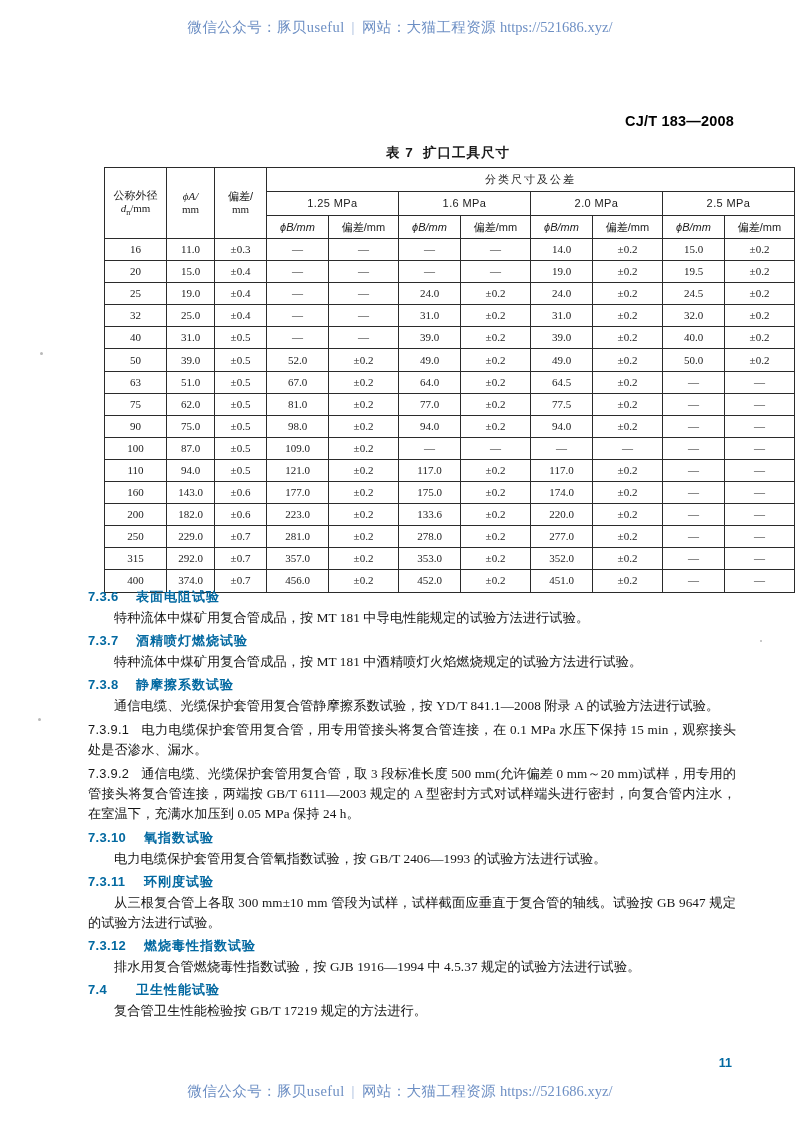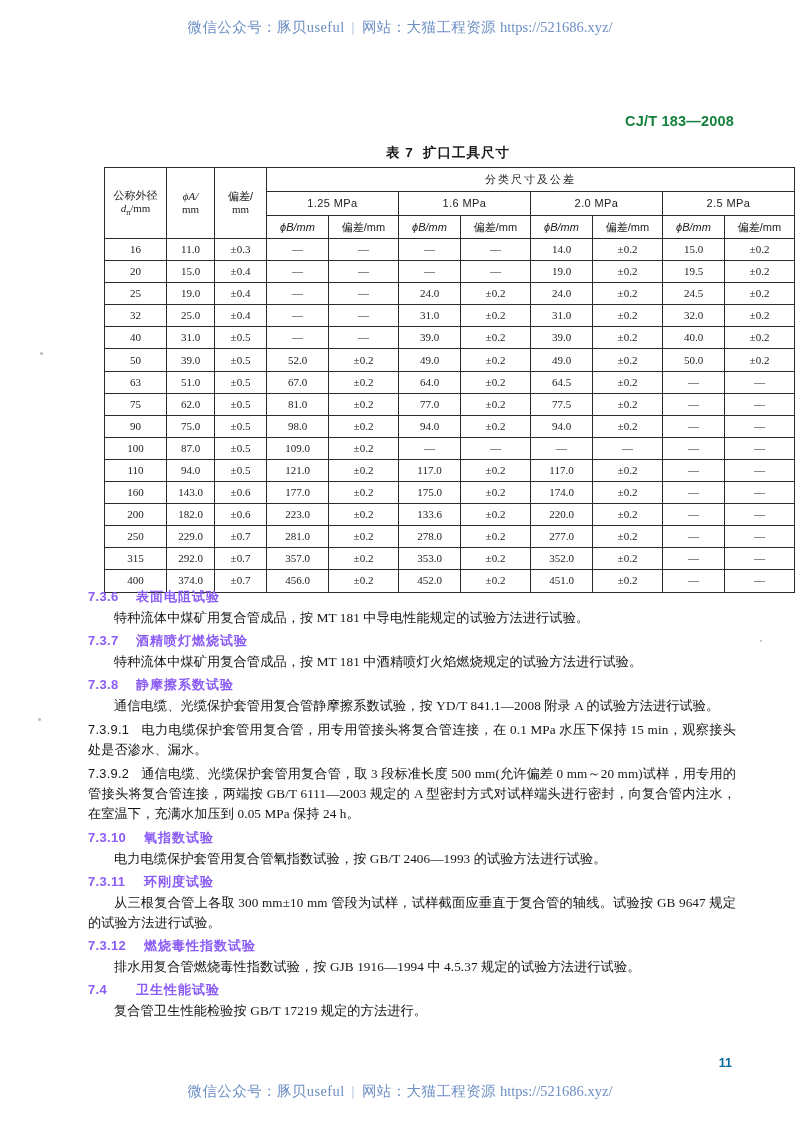--- a/index.html
+++ b/index.html
@@ -48,21 +48,21 @@
 
   
   .std-code {
     position: absolute;
     right: 66px;
     top: 113px;
     font-family: "Liberation Sans", sans-serif;
     font-weight: bold;
     font-size: 14.5px;
     letter-spacing: 0.2px;
-    color: #15803d;
+    color: #000000;
   }
 
   
   .table-caption {
     position: absolute;
     left: 0;
     top: 144px;
     width: 800px;
     text-align: center;
     font-family: "Liberation Sans", sans-serif;
@@ -147,21 +147,21 @@
   .body-block {
     position: absolute;
     left: 88px;
     top: 588px;
     width: 648px;
   }
   .sec-head {
     font-family: "Liberation Sans", sans-serif;
     font-weight: bold;
     font-size: 13px;
-    color: #8b5cf6;
+    color: #0369a1;
     margin: 0 0 2px 0;
     letter-spacing: 0.2px;
   }
   .sec-head .num {
     display: inline-block;
     min-width: 44px;
     letter-spacing: 0.3px;
   }
   .sec-head .num.wide { min-width: 52px; }
   .sec-head .ttl { margin-left: 4px; letter-spacing: 1px; }

